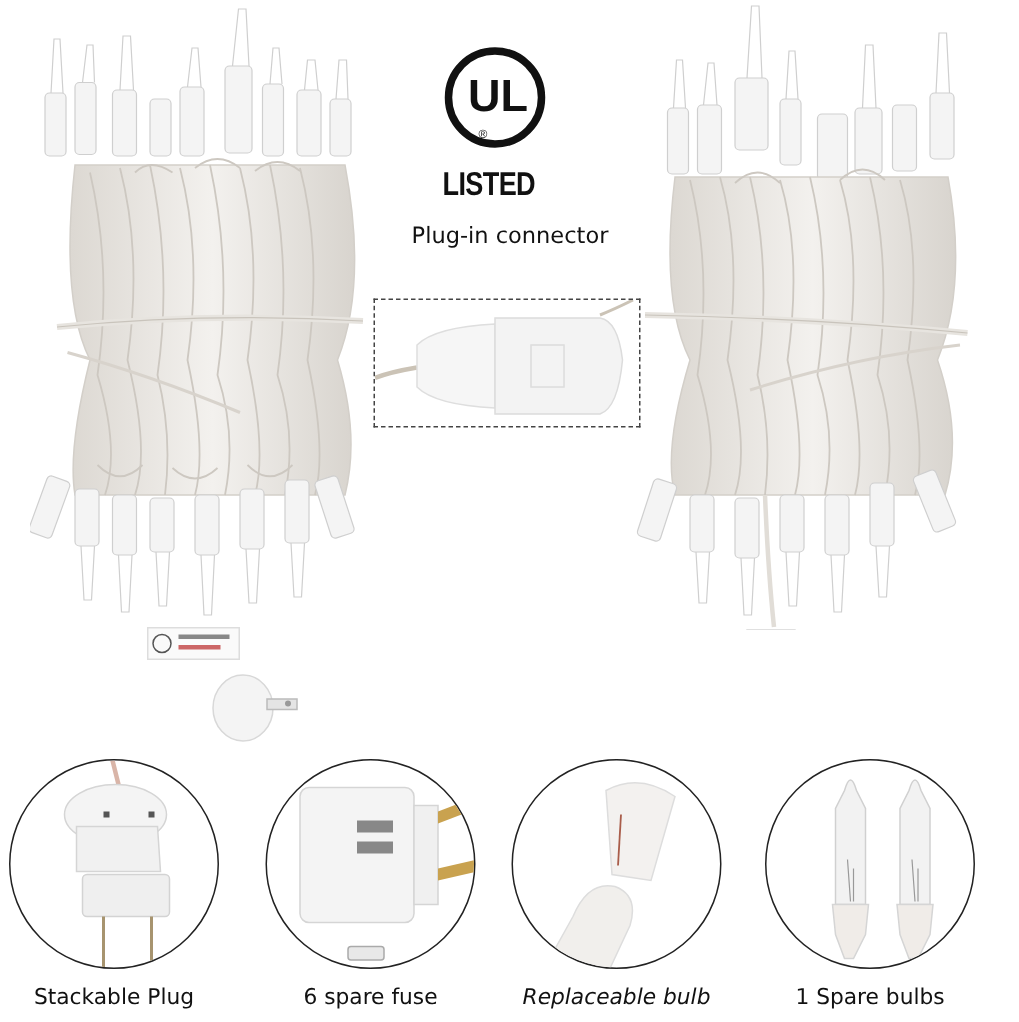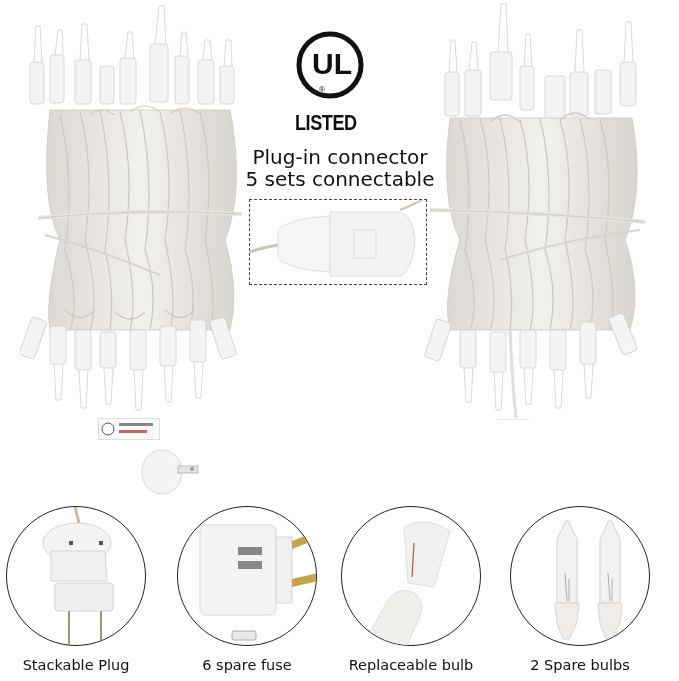--- a/index.html
+++ b/index.html
@@ -11,21 +11,21 @@
   .bundle { position: absolute; }
   .bundle svg { display: block; }
 
   
   .ul-logo { left: 295px; top: 30px; width: 70px; height: 70px; }
   .ul-listed { left: 295px; top: 111px; width: 74px; text-align: center;
                font-family: "Liberation Sans", sans-serif; font-weight: bold;
                font-size: 22px; letter-spacing: -0.5px; line-height: 24px; transform: scaleX(0.82); transform-origin: left; }
 
   .connector-caption { left: 240px; top: 146px; width: 200px; text-align: center;
-                       font-size: 20px; line-height: 22px; color: #111; }
+                       font-size: 15px; line-height: 22px; color: #111; }
   .dashed-box { left: 249px; top: 199px; width: 178px; height: 86px;
                 border: 1px dashed #444; box-sizing: border-box; }
 
   .circle { position: absolute; width: 140px; height: 140px; border: 1.2px solid #222;
             border-radius: 50%; box-sizing: border-box; top: 506px; overflow: hidden; background: #fff; }
   .circle-label { position: absolute; top: 656px; width: 170px; text-align: center;
                   font-size: 14.5px; line-height: 18px; color: #111; }
 </style>
 </head>
 <body>
@@ -189,21 +189,20 @@
   <svg width="70" height="70" viewBox="0 0 70 70">
     <circle cx="35" cy="35" r="31" fill="#fff" stroke="#111" stroke-width="5"></circle>
     <text x="17" y="44" font-family="Liberation Sans, sans-serif" font-weight="bold" font-size="30" fill="#111">UL</text>
     <text x="24" y="62" font-family="Liberation Sans, sans-serif" font-size="8" fill="#111">®</text>
   </svg>
 </div>
 <div class="abs ul-listed">LISTED</div>
 
 <div class="abs connector-caption">
   <div>Plug-in connector</div>
-  <div>5 sets connectable</div>
 </div>
 <div class="abs dashed-box">
   <svg width="176" height="84" viewBox="0 0 176 84">
     <path d="M0 52 Q10 48 28 45" stroke="#cbc3b6" stroke-width="3" fill="none"></path>
     <path d="M28 30 Q40 18 80 16 L80 72 Q40 70 28 58 Z" fill="#f6f6f6" stroke="#dedede"></path>
     <path d="M80 12 L150 12 Q162 14 165 40 Q162 72 150 76 L80 76 Z" fill="#f3f3f3" stroke="#dcdcdc"></path>
     <rect x="104" y="30" width="22" height="28" fill="none" stroke="#dcdcdc"></rect>
     <path d="M150 10 Q160 6 172 0" stroke="#cbc3b6" stroke-width="2" fill="none"></path>
   </svg>
 </div>
@@ -244,14 +243,14 @@
     <path d="M44 96 L68 96 L66 116 L58 132 L52 132 L46 116 Z" fill="#f0ece8" stroke="#d5d5d5"></path>
     <path d="M95 20 Q99 6 103 20 L109 32 L109 96 L89 96 L89 32 Z" fill="#f2f2f2" stroke="#d0d0d0"></path>
     <path d="M87 96 L111 96 L109 116 L101 132 L95 132 L89 116 Z" fill="#f0ece8" stroke="#d5d5d5"></path>
     <path d="M54 66 L56 94 M58 72 L58 94" stroke="#999" stroke-width="0.8"></path>
     <path d="M97 66 L99 94 M101 72 L101 94" stroke="#999" stroke-width="0.8"></path>
   </svg>
 </div>
 
 <div class="circle-label" style="left:-9px;">Stackable Plug</div>
 <div class="circle-label" style="left:162px;">6 spare fuse</div>
-<div class="circle-label" style="left:326px;">Replaceable bulb</div>
-<div class="circle-label" style="left:495px;">2 Spare bulbs</div>
+<div class="circle-label" style="left:326px;font-style:italic;">Replaceable bulb</div>
+<div class="circle-label" style="left:495px;">1 Spare bulbs</div>
 
 </body></html>

